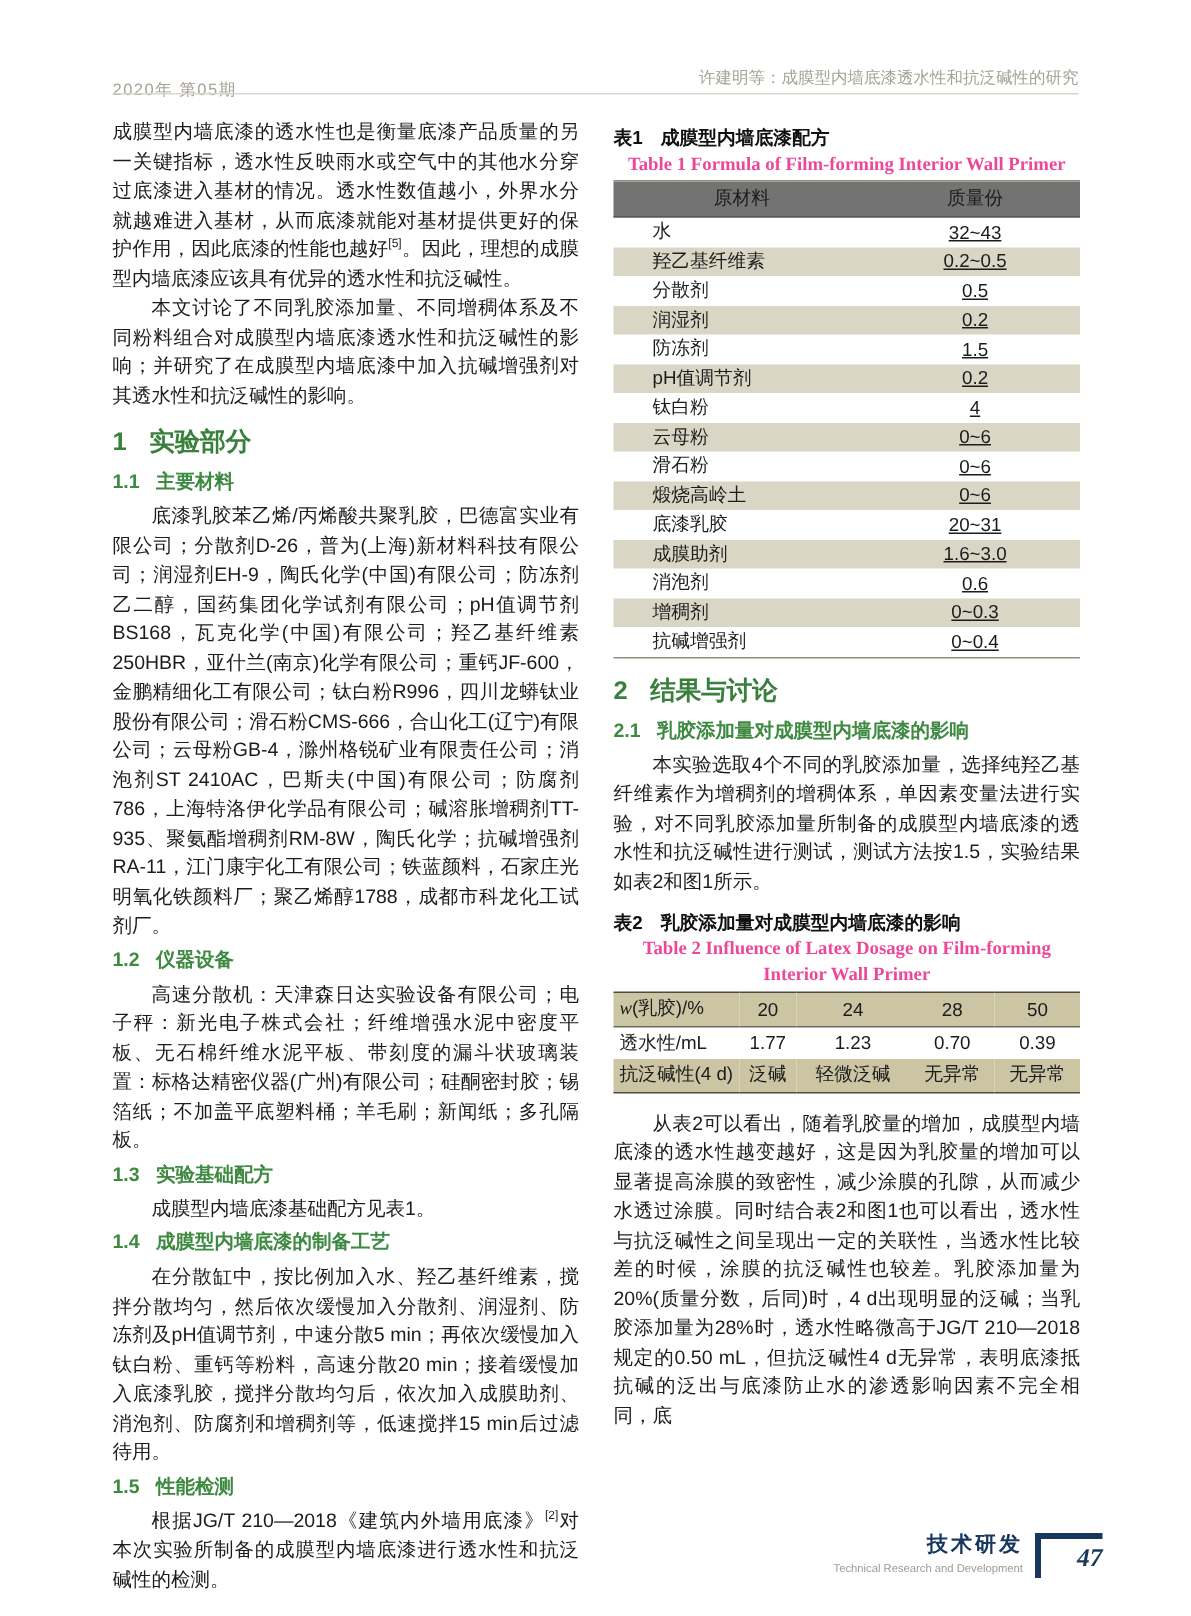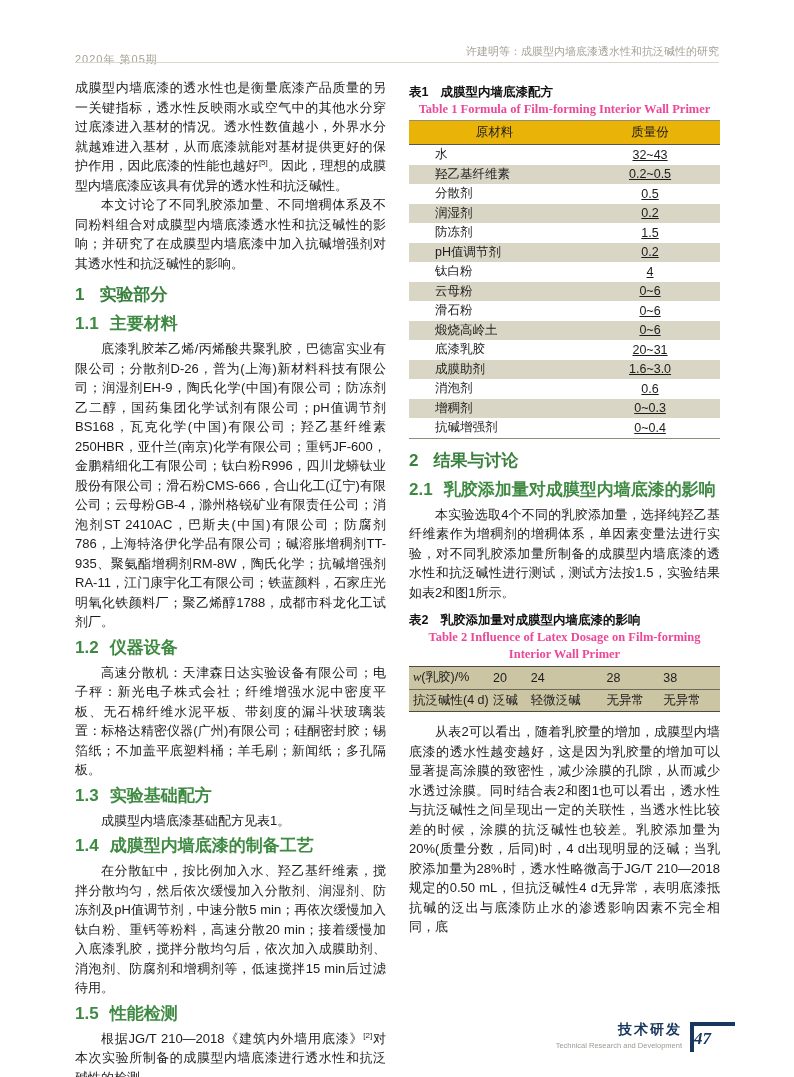--- a/index.html
+++ b/index.html
@@ -12,49 +12,49 @@
   .hdr-right{position:absolute;right:75px;top:44px;font-size:11px;color:#a6a296;}
   .hdr-rule{position:absolute;left:75px;right:75px;top:62px;border-top:1px solid #d9d7cb;height:0;}
   
   .col-left{position:absolute;left:75px;top:78px;width:311px;}
   .col-right{position:absolute;left:409px;top:82px;width:311px;}
   p.body{font-size:13px;line-height:19.5px;text-align:justify;margin:0;}
   p.indent{text-indent:2em;}
   sup.ref{font-size:8px;line-height:0;}
   h2.sec{color:#39803c;font-size:17px;font-weight:bold;margin:10px 0 6px 0;}
   h2.sec .num{margin-right:15px;}
-  h3.sub{color:#3f8a42;font-size:17px;font-weight:bold;margin:4px 0 4px 0;}
+  h3.sub{color:#3f8a42;font-size:13px;font-weight:bold;margin:4px 0 4px 0;}
   h3.sub .num{margin-right:11px;}
   
   .cap-zh{text-align:left;font-weight:bold;font-size:12.5px;margin:2px 0 1px 0;color:#111;}
   .cap-zh .num{margin-right:12px;}
   .cap-en{text-align:center;font-weight:bold;font-size:12.5px;margin:0 0 2px 0;
           font-family:"Liberation Serif","DejaVu Serif",serif;color:#ec4899;}
   table.t1{width:100%;border-collapse:collapse;font-size:12.5px;margin-top:3px;
            border-top:1px solid #8f8d7c;border-bottom:1px solid #8f8d7c;}
-  table.t1 th{background:#eab308;font-weight:normal;height:21px;text-align:center;
+  table.t1 th{background:#737373;font-weight:normal;height:21px;text-align:center;
               border-bottom:1.5px solid #59584a;}
   table.t1 td{height:19.5px;padding:0;}
   table.t1 td:first-child{text-align:left;padding-left:26px;}
   table.t1 td:last-child{text-align:center;width:45%;text-decoration:underline;}
   table.t1 tbody tr:nth-child(even){background:#d9d6c5;}
   table.t2{width:100%;border-collapse:collapse;font-size:12.5px;margin-top:4px;
            border-top:1.5px solid #4c4b3e;border-bottom:1.5px solid #4c4b3e;}
-  table.t2 td{height:21.5px;padding:0;}
+  table.t2 td{height:21.5px;padding:0;text-align:center;}
   table.t2 td:first-child{text-align:left;padding-left:4px;width:27%;}
   table.t2 tr.shade{background:#cbc5a3;}
   table.t2 tr:first-child{border-bottom:1px solid #6b6a5a;}
   table.t2 .ital{font-style:italic;font-family:"Liberation Serif",serif;}
   
   .ftr-text{position:absolute;right:112px;top:1021px;text-align:right;}
   .ftr-zh{font-size:14px;font-weight:bold;color:#17375e;letter-spacing:2px;}
   .ftr-en{font-size:7.5px;color:#9b9b94;margin-top:2px;}
   .ftr-pagebox{position:absolute;left:690px;top:1022px;width:41px;height:26px;
                border-top:4px solid #17375e;border-left:4px solid #17375e;
-               display:flex;align-items:center;justify-content:flex-start;}
+               display:flex;align-items:center;justify-content:flex-end;}
   .ftr-pagenum{color:#17375e;font-weight:bold;font-style:italic;font-size:17px;
                font-family:"Liberation Serif","DejaVu Serif",serif;}
 </style>
 </head>
 <body>
 
 <div class="page">
 
   <div class="hdr-left">2020年 第05期</div>
   <div class="hdr-right">许建明等：成膜型内墙底漆透水性和抗泛碱性的研究</div>
@@ -169,21 +169,28 @@
     <div class="cap-en">Table 2  Influence of Latex Dosage on Film-forming</div>
     <div class="cap-en">Interior Wall Primer</div>
 
     <table class="t2">
       <tbody>
         <tr class="shade">
           <td><span class="ital">w</span><span>(乳胶)/%</span></td>
           <td>20</td>
           <td>24</td>
           <td>28</td>
-          <td>38</td>
+          <td>50</td>
+        </tr>
+        <tr>
+          <td>透水性/mL</td>
+          <td>1.77</td>
+          <td>1.23</td>
+          <td>0.70</td>
+          <td>0.39</td>
         </tr>
         <tr class="shade">
           <td>抗泛碱性(4 d)</td>
           <td>泛碱</td>
           <td>轻微泛碱</td>
           <td>无异常</td>
           <td>无异常</td>
         </tr>
       </tbody>
     </table>

